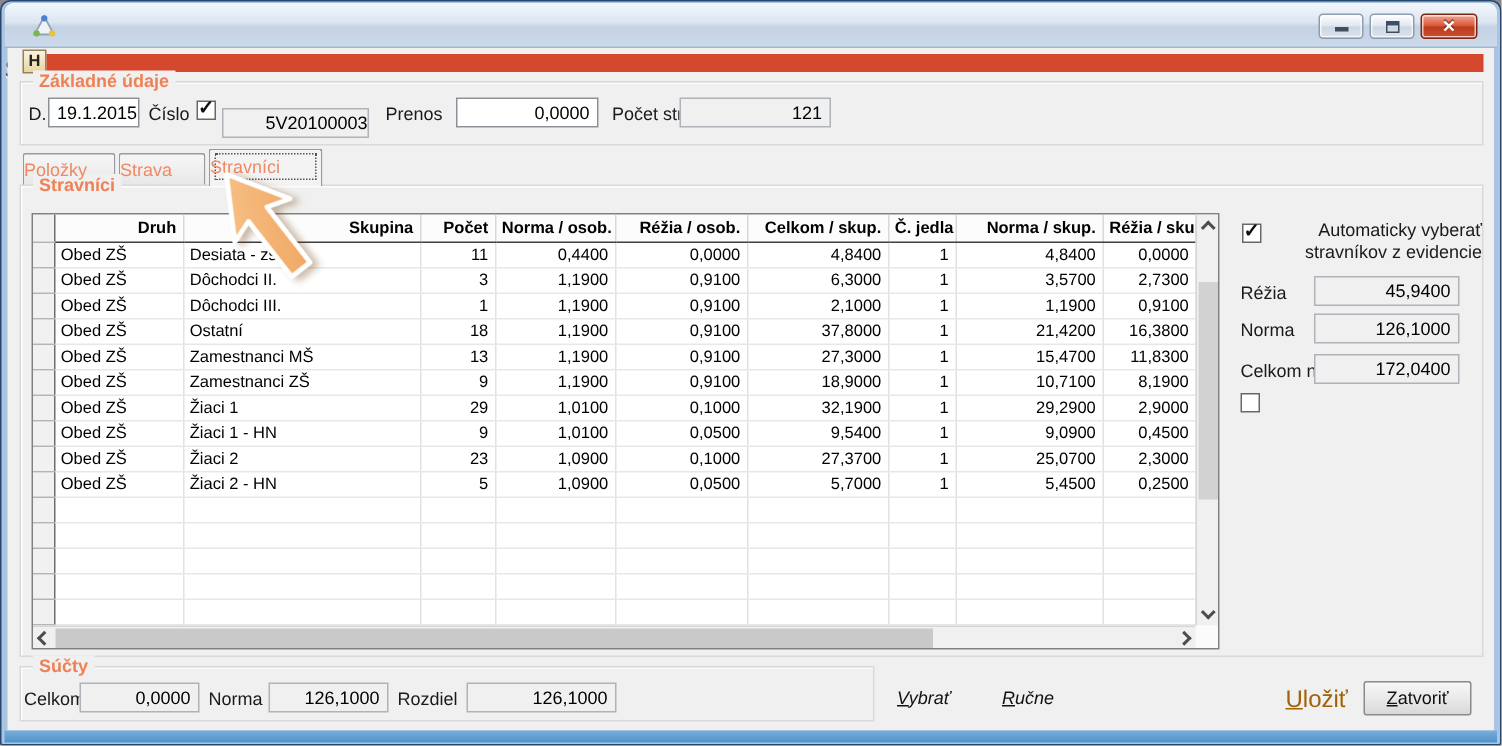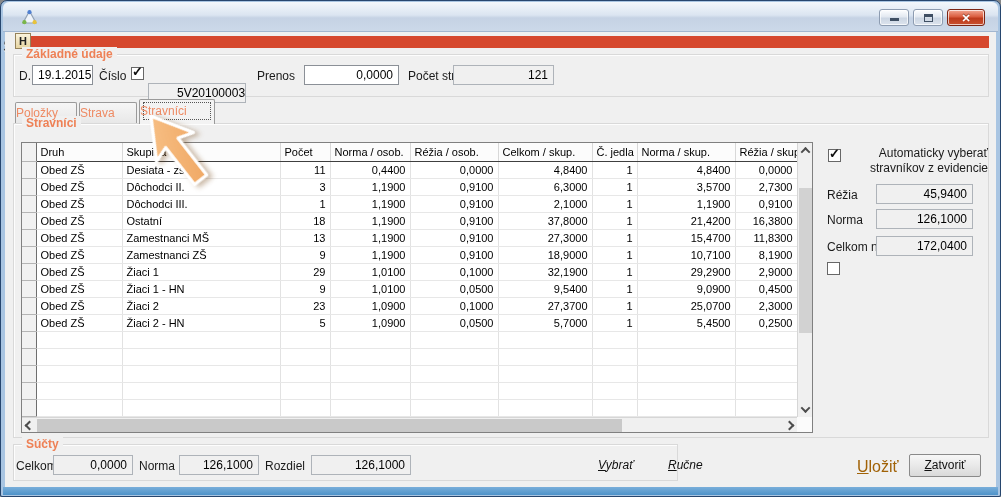--- a/index.html
+++ b/index.html
@@ -49,22 +49,22 @@
     border:1px solid #9a9a9a;border-bottom:none;border-radius:2px 2px 0 0;color:var(--tab-orange);
     font-size:12px;text-align:left;line-height:21px;}
   .tab.active{top:67px;height:25px;background:#f3f3f3;z-index:6;line-height:23px;color:var(--tab-orange);}
   .tab.active .focusbox{position:absolute;inset:2px 3px 4px 3px;border:1px dotted #555;}
   .tab .tlabel{position:relative;z-index:1;}
   
   .tablewrap{position:absolute;left:16px;top:110px;width:792px;height:291px;border:1px solid #808080;background:#fff;overflow:hidden;}
   table{border-collapse:collapse;table-layout:fixed;width:775px;font-size:11px;color:#000;}
   th,td{overflow:hidden;white-space:nowrap;padding:0 4px;height:17px;
     border-right:1px solid #e2e2e2;border-bottom:1px solid #e7e7e7;}
-  thead th{height:18px;background:#fcfcfc;border-bottom:1px solid #3f3f3f;font-weight:normal;
-    text-align:left;border-right:1px solid #d8d8d8;font-size:11px;margin-top:35px;}
+  thead th{height:18px;background:#fcfcfc;border-bottom:1px solid #3f3f3f;font-weight:bold;
+    text-align:right;border-right:1px solid #d8d8d8;font-size:11px;margin-top:35px;}
   td.sel,th.sel{background:#f1f1f1;border-right:1px solid #6e6e6e;border-bottom:1px solid #b4b4b4;padding:0;}
   td.l{text-align:left;} td.r{text-align:right;}
   
   .vscroll{position:absolute;top:0;right:0;width:15px;height:274px;background:#f0f0f0;border-left:1px solid #d6d6d6;}
   .hscroll{position:absolute;left:0;bottom:0;width:775px;height:15px;background:#f0f0f0;border-top:1px solid #d6d6d6;}
   .corner{position:absolute;right:0;bottom:0;width:15px;height:15px;background:#fbfbfb;}
   .sbtn{position:absolute;width:15px;height:15px;display:flex;align-items:center;justify-content:center;}
   .thumb-v{position:absolute;left:1px;width:13px;top:45px;height:145px;background:#d2d2d2;}
   .thumb-h{position:absolute;top:1px;height:13px;left:15px;width:585px;background:#c9c9c9;}
   .chev{width:7px;height:7px;border:0 solid #4d4d4d;}
@@ -109,21 +109,21 @@
 
     <div class="gb" style="left:8px;top:22px;width:976px;height:43px;">
       <span class="legend">Základné údaje</span>
     </div>
     <span class="lbl" style="left:14px;top:37px;">D.</span>
     <div class="field" style="left:27px;top:33px;width:61px;">19.1.2015</div>
     <span class="lbl" style="left:94px;top:37px;">Číslo</span>
     <span class="cb" style="left:126px;top:35px;">
         <span class="mark">✓</span>
       </span>
-    <div class="field ro" style="left:143px;top:51px;width:98px;padding-left:28px;">5V20100003</div>
+    <div class="field ro" style="left:143px;top:40px;width:98px;padding-left:28px;">5V20100003</div>
     <span class="lbl" style="left:252px;top:37px;">Prenos</span>
     <div class="field num" style="left:299px;top:33px;width:95px;">0,0000</div>
     <span class="lbl" style="left:403px;top:37px;">Počet str.</span>
     <div class="field ro num" style="left:448px;top:33px;width:101px;">121</div>
 
     <div class="tab" style="left:10px;width:62px;"><span class="tlabel">Položky</span></div>
     <div class="tab" style="left:74px;width:58px;"><span class="tlabel">Strava</span></div>
     <div class="tab active" style="left:134px;width:76px;">
       <span class="focusbox"></span>
       <span class="tlabel">Stravníci</span>
@@ -382,21 +382,21 @@
       </span>
     <span class="lbl" style="left:841px;top:114px;width:142px;white-space:normal;text-align:right;">Automaticky vyberať stravníkov z evidencie</span>
     <span class="lbl" style="left:822px;top:156px;">Réžia</span>
     <div class="field ro num" style="left:871px;top:152px;width:97px;">45,9400</div>
     <span class="lbl" style="left:822px;top:181px;">Norma</span>
     <div class="field ro num" style="left:871px;top:177px;width:97px;">126,1000</div>
     <span class="lbl" style="left:822px;top:208px;">Celkom n.</span>
     <div class="field ro num" style="left:871px;top:204px;width:97px;">172,0400</div>
     <span class="cb" style="left:822px;top:230px;"></span>
 
-    <div class="gb" style="left:8px;top:412px;width:665px;height:37px;">
+    <div class="gb" style="left:8px;top:412px;width:570px;height:37px;">
       <span class="legend">Súčty</span>
     </div>
     <span class="lbl" style="left:11px;top:427px;">Celkom</span>
     <div class="field ro num" style="left:48px;top:423px;width:80px;">0,0000</div>
     <span class="lbl" style="left:134px;top:427px;">Norma</span>
     <div class="field ro num" style="left:174px;top:423px;width:80px;">126,1000</div>
     <span class="lbl" style="left:260px;top:427px;">Rozdiel</span>
     <div class="field ro num" style="left:306px;top:423px;width:100px;">126,1000</div>
 
     <span class="link ak" style="left:593px;top:426px;"><u>V</u>ybrať</span>

